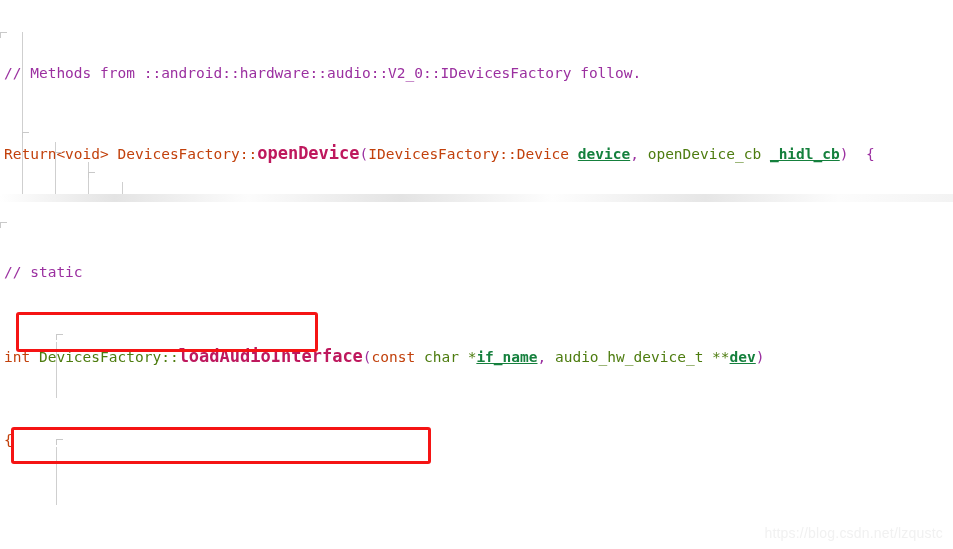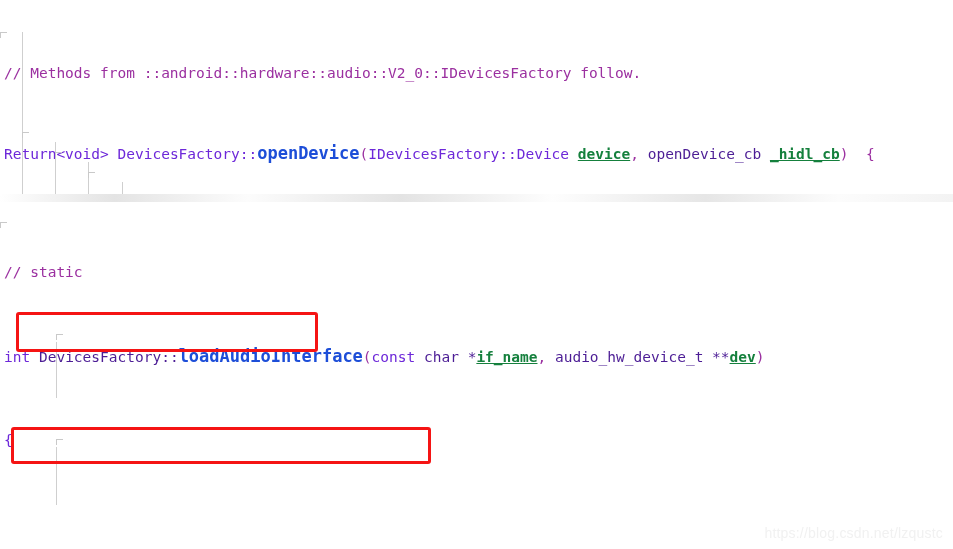--- a/index.html
+++ b/index.html
@@ -36,24 +36,24 @@
     color: #222;
   }
   #panel-top .code  { padding: 3px 0 0 4px; }
   #panel-bottom .code { padding: 5px 0 0 4px; line-height: 21px; }
 
   .ln { display: block; height: 20px; }
   #panel-bottom .ln { height: 21px; }
 
   
   .cmt   { color: #9b30a0; }                 
-  .typ   { color: #6d28d9; }
-  .id    { color: #1d4ed8; font-weight: bold; }  
+  .typ   { color: #c2410c; }
+  .id    { color: #be185d; font-weight: bold; }  
   .pnc   { color: #9b30a0; }                 
-  .plain { color: #4c1d95; }
+  .plain { color: #4d7c0f; }
   .param { color: #15803d; font-weight: bold; text-decoration: underline; }
 
   
   .guide {
     position: absolute;
     width: 1px;
     background: #cfcfcf;
   }
   .foldcorner {
     position: absolute;

